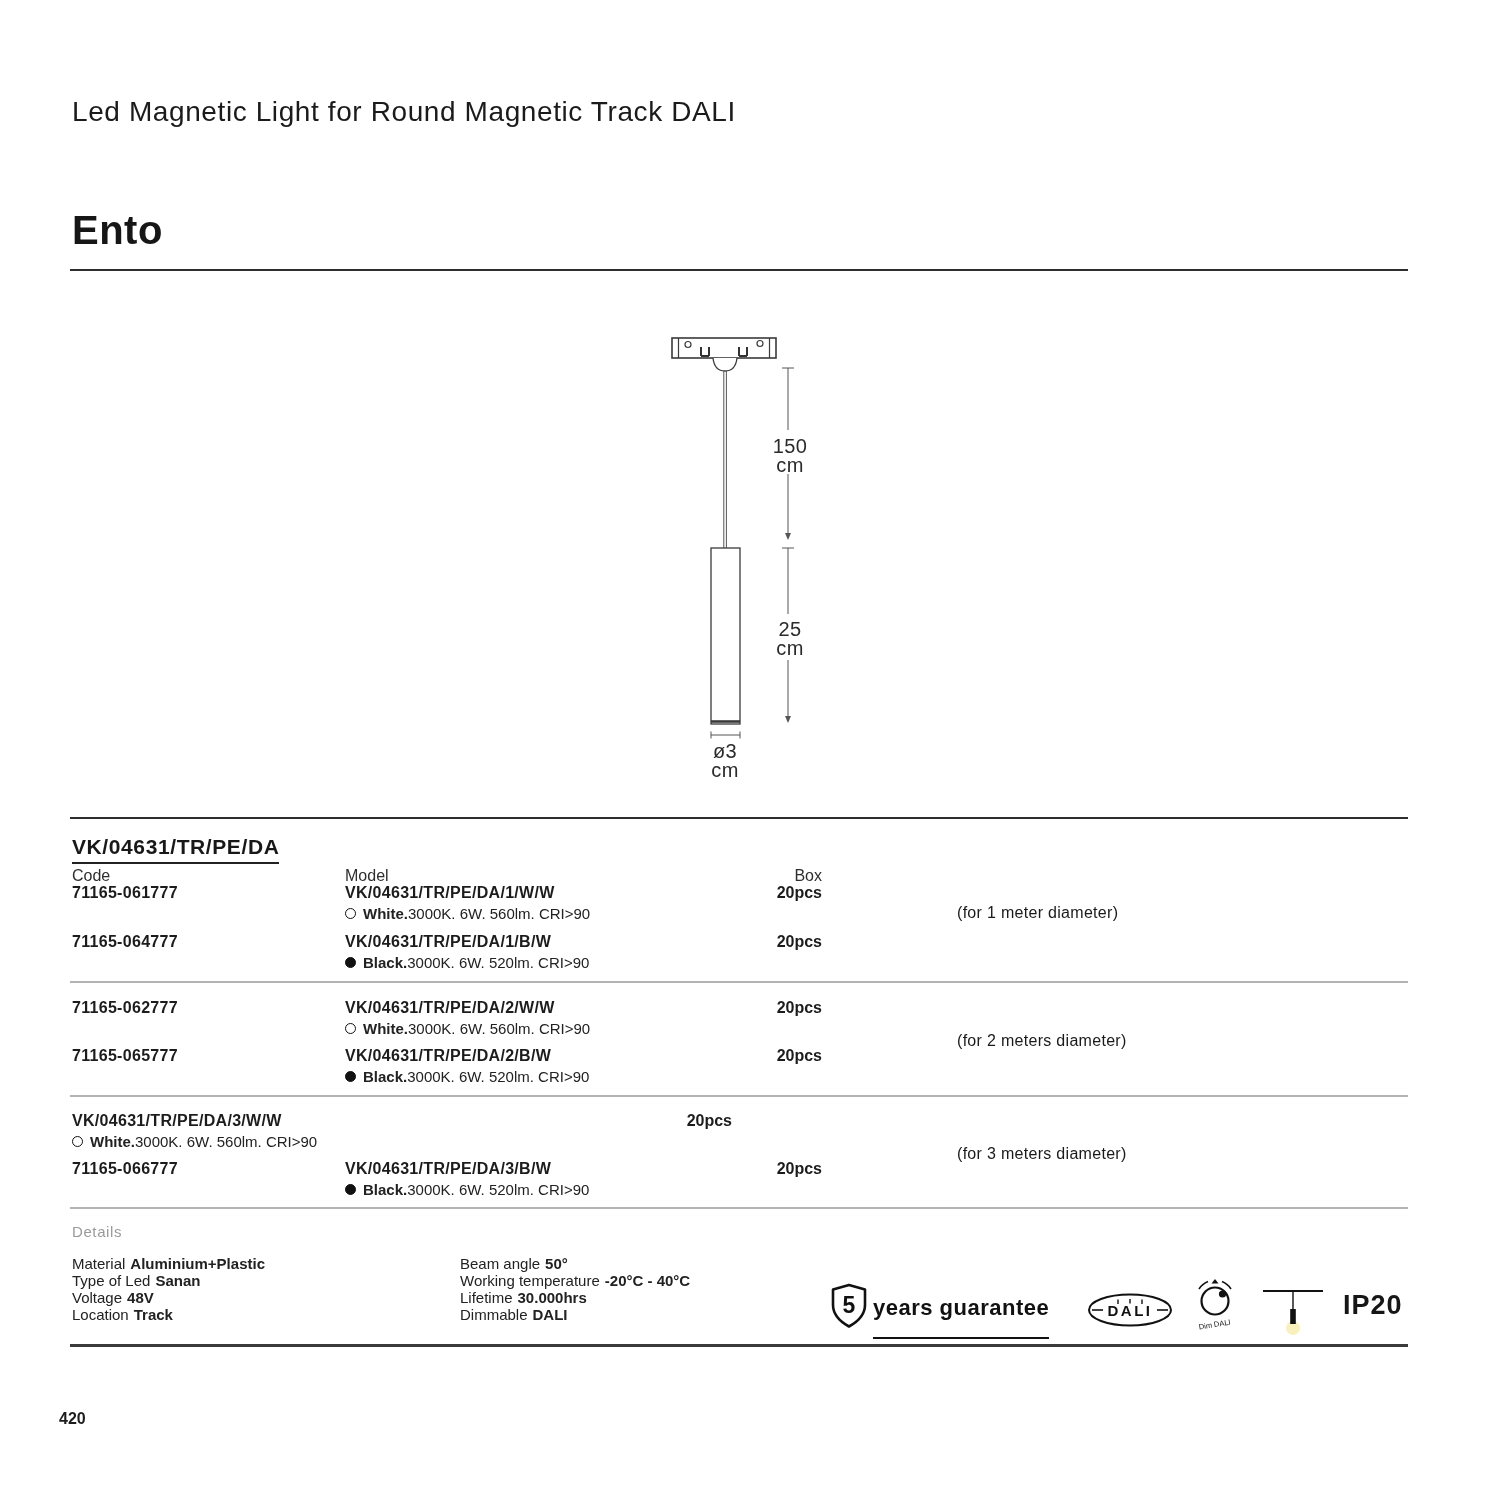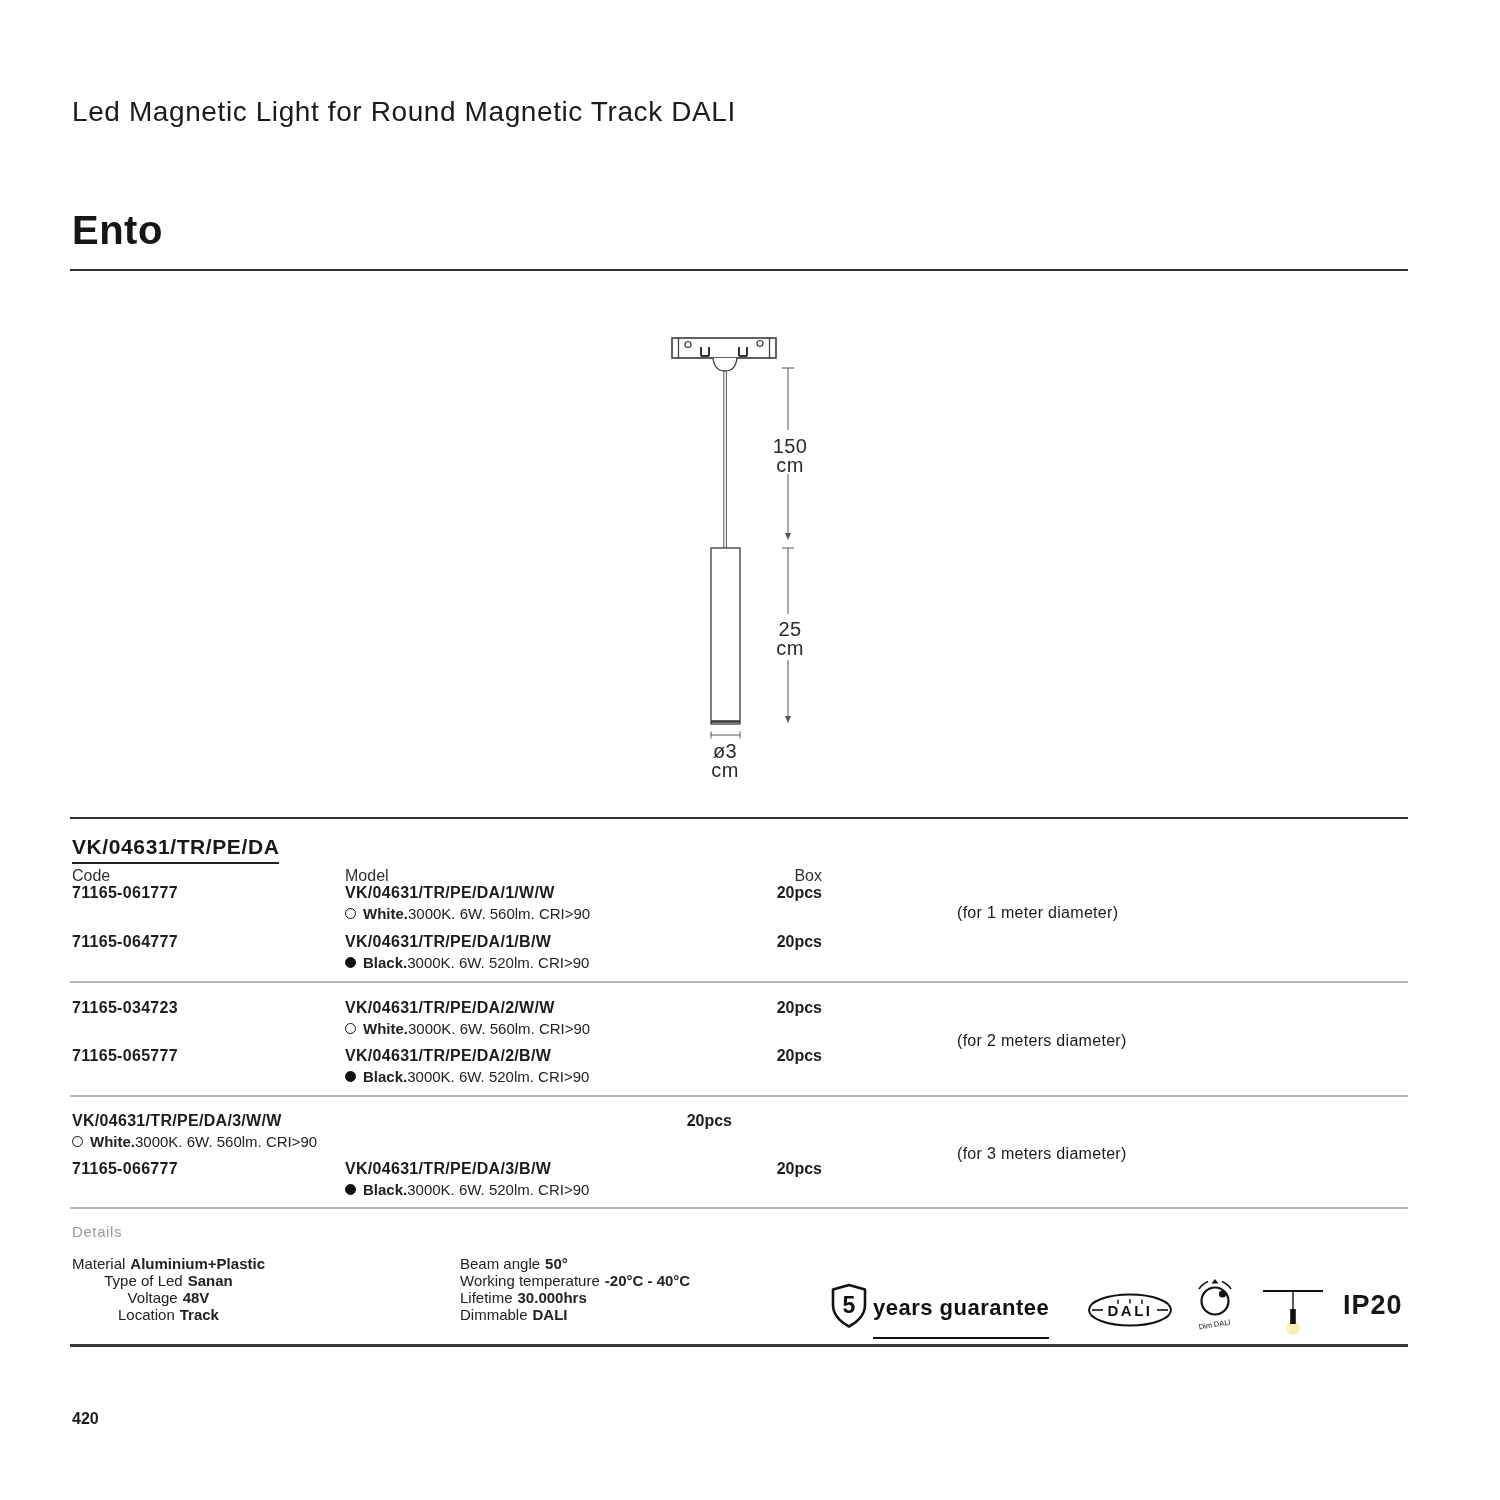--- a/index.html
+++ b/index.html
@@ -31,34 +31,34 @@
   .prow .box { text-align:right; font-weight:700; }
   .spec { margin-top:3px; font-weight:400; font-size:15px; color:#222; display:flex; align-items:center; }
   .swatch { display:inline-block; width:11px; height:11px; border:1.5px solid #111; border-radius:50%; margin-right:7px; background:#fff; flex:0 0 auto; }
   .swatch[data-finish="black"] { background:#111; }
   .spec b { }
   .group-note { position:absolute; left:957px; font-size:16px; color:#1a1a1a; letter-spacing:0.3px; }
 
   
   .details-label { position:absolute; left:72px; top:1223px; font-size:15px; color:#9a9a9a; letter-spacing:0.6px; }
   .dcol { position:absolute; top:1255px; font-size:15px; line-height:17px; color:#222; }
-  .dcol.left { left:72px;text-align:center; }
+  .dcol.left { left:72px; }
   .dcol.right { left:460px; }
   .dl-line .lbl { margin-right:5px; }
   .dl-line .val { font-weight:700; }
 
   
   .shield { position:absolute; left:828px; top:1283px; }
   .guarantee { position:absolute; left:873px; top:1295px; font-size:22px; font-weight:700; letter-spacing:0.5px; color:#111; border-bottom:2px solid #111; padding-bottom:16px; }
   .dali-logo { position:absolute; left:1086px; top:1291px; }
   .dimdali { position:absolute; left:1192px; top:1277px; }
   .pendant { position:absolute; left:1260px; top:1284px; }
   .ip-rating { position:absolute; left:1343px; top:1290px; font-size:27px; font-weight:700; letter-spacing:1px; color:#161616; }
 
-  .page-number { position:absolute; left:72px; top:1410px; font-size:16px; font-weight:700; }
+  .page-number { position:absolute; left:59px; top:1410px; font-size:16px; font-weight:700; }
 </style>
 </head>
 <body>
 
 <div class="page">
 
   <div class="cat-title">Led Magnetic Light for Round Magnetic Track DALI</div>
   <div class="product-name">Ento</div>
   <div class="rule dark2" style="top:269px;"></div>
 
@@ -137,21 +137,21 @@
         <b>Black.</b>
         <span>3000K. 6W. 520lm. CRI&gt;90</span>
       </div>
     </div>
     <div class="box">20pcs</div>
   </div>
   <div class="group-note" style="top:904px;">(for 1 meter diameter)</div>
   <div class="rule gray" style="top:981px;"></div>
 
   <div class="prow" style="top:999px;">
-    <div class="code">71165-034723</div>
+    <div class="code">71165-062777</div>
     <div>
       <div class="model">VK/04631/TR/PE/DA/2/W/W</div>
       <div class="spec">
         <span class="swatch" data-finish="white"></span>
         <b>White.</b>
         <span>3000K. 6W. 560lm. CRI&gt;90</span>
       </div>
     </div>
     <div class="box">20pcs</div>
   </div>

